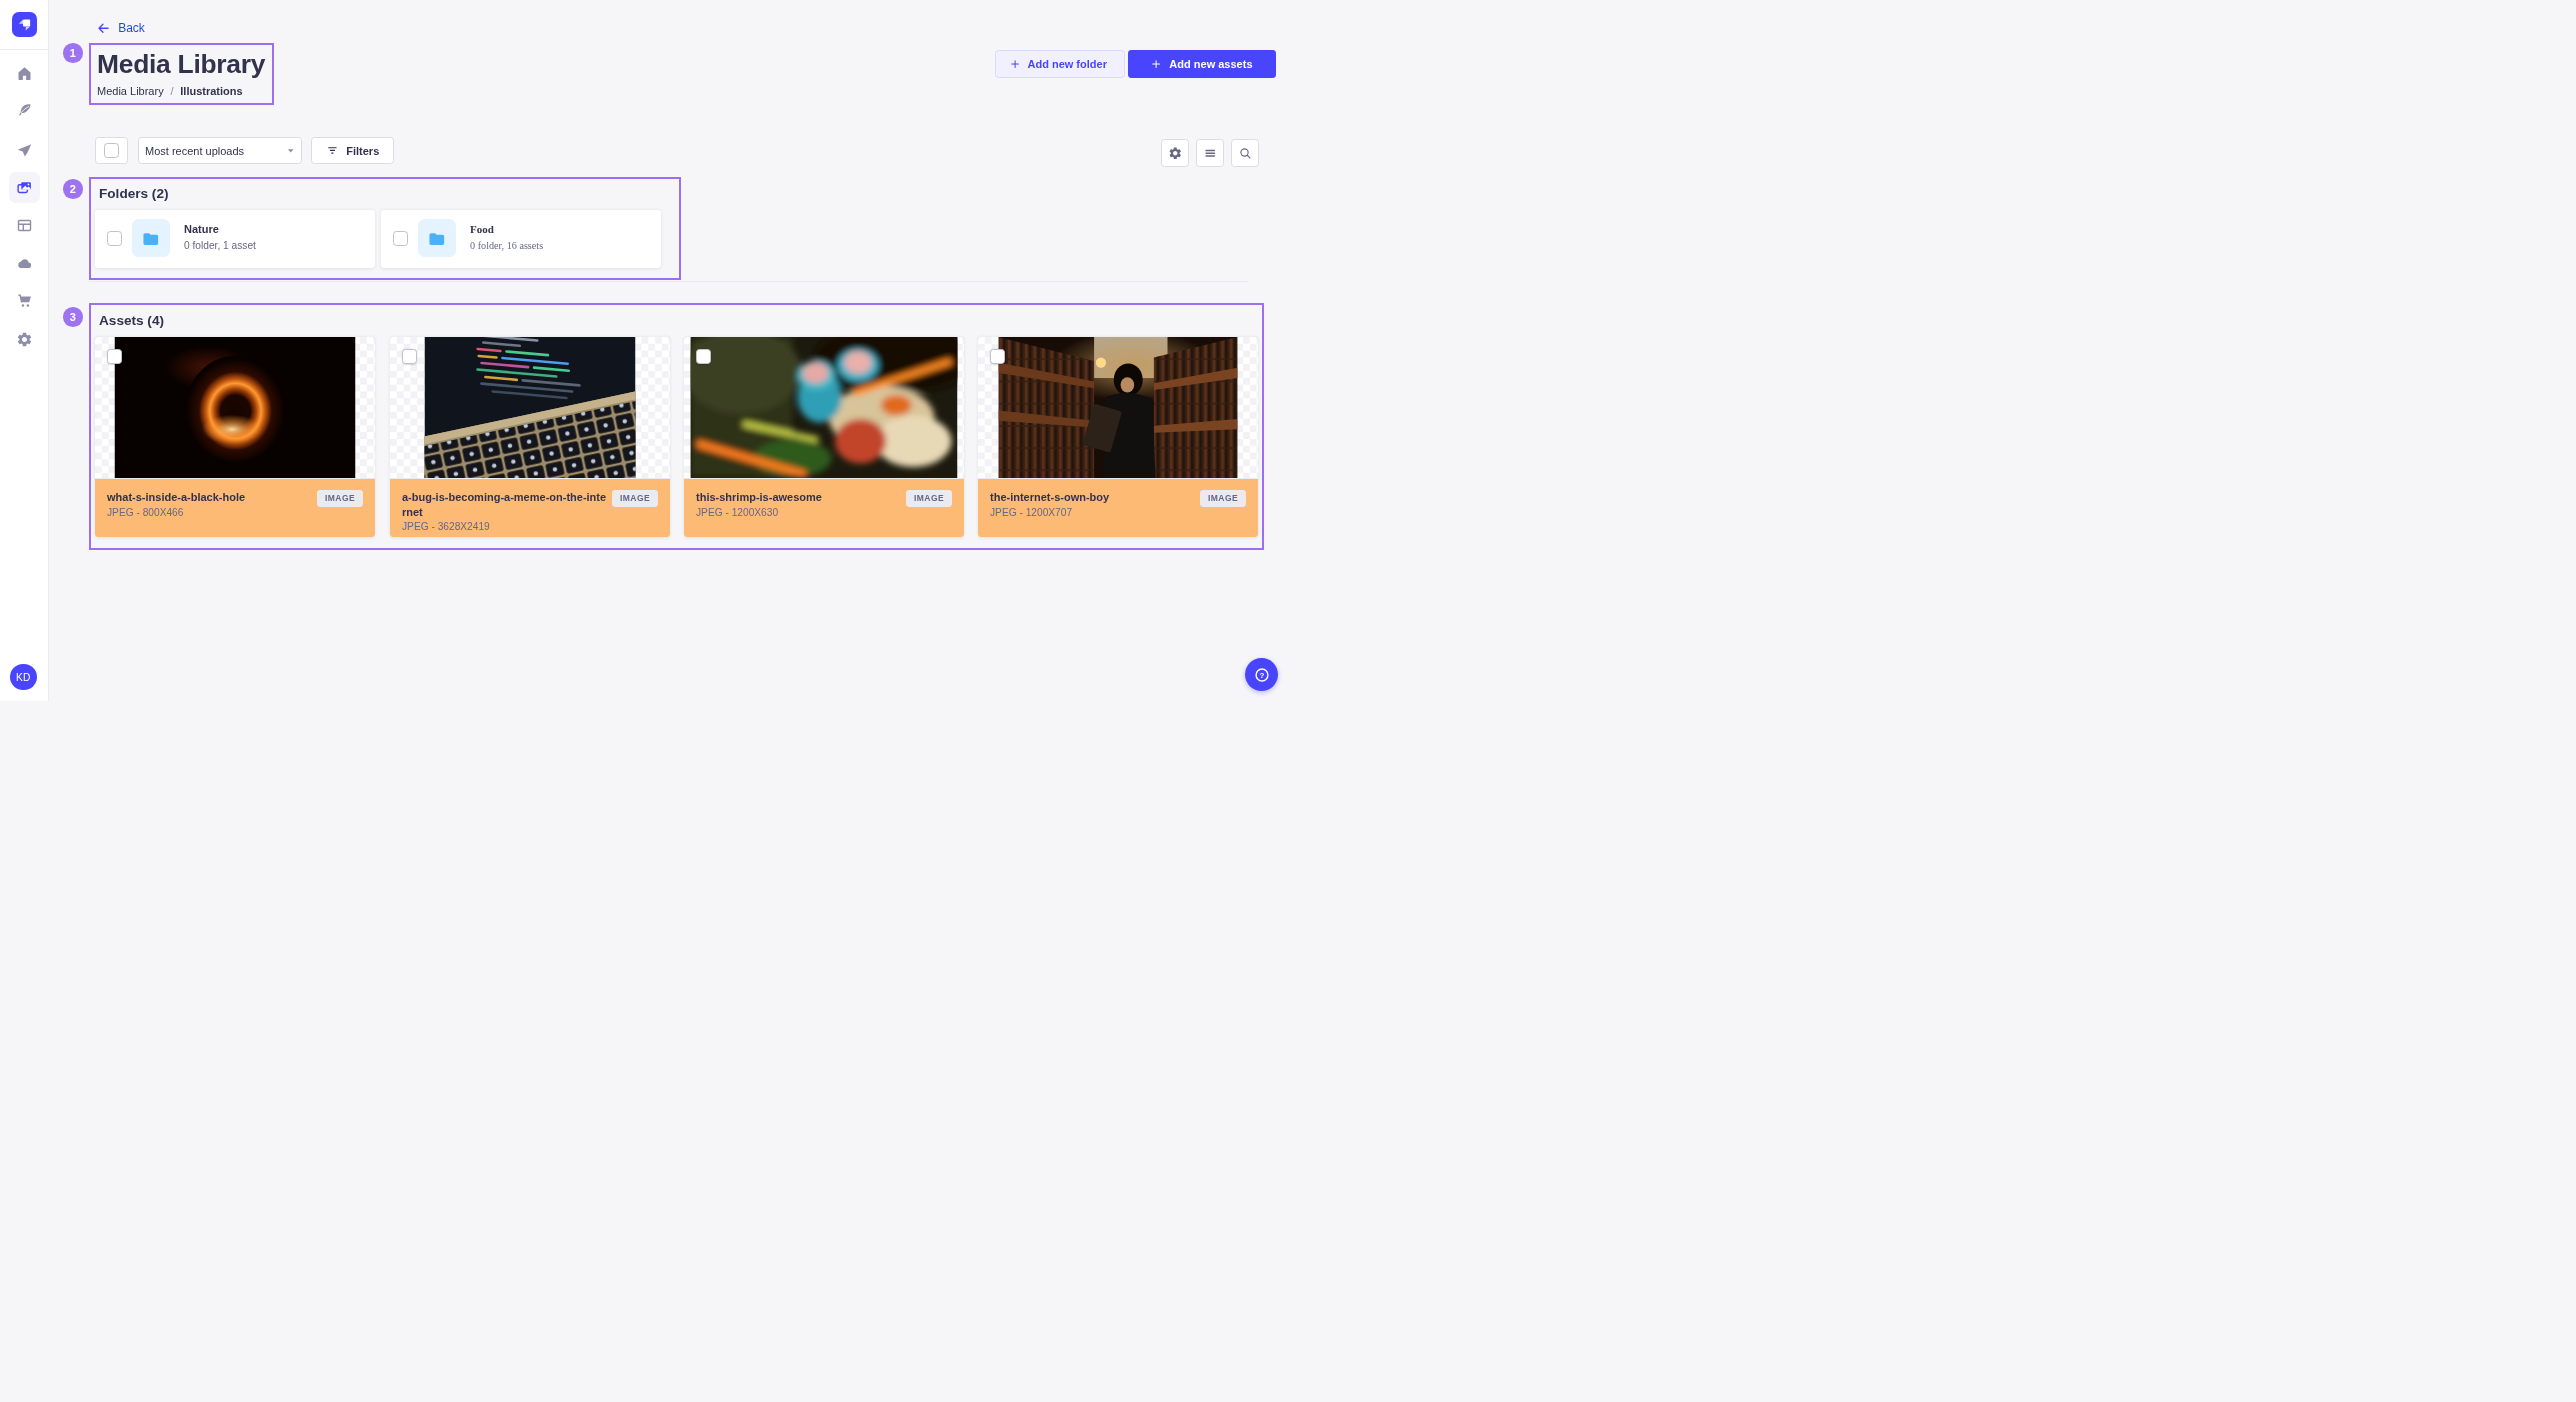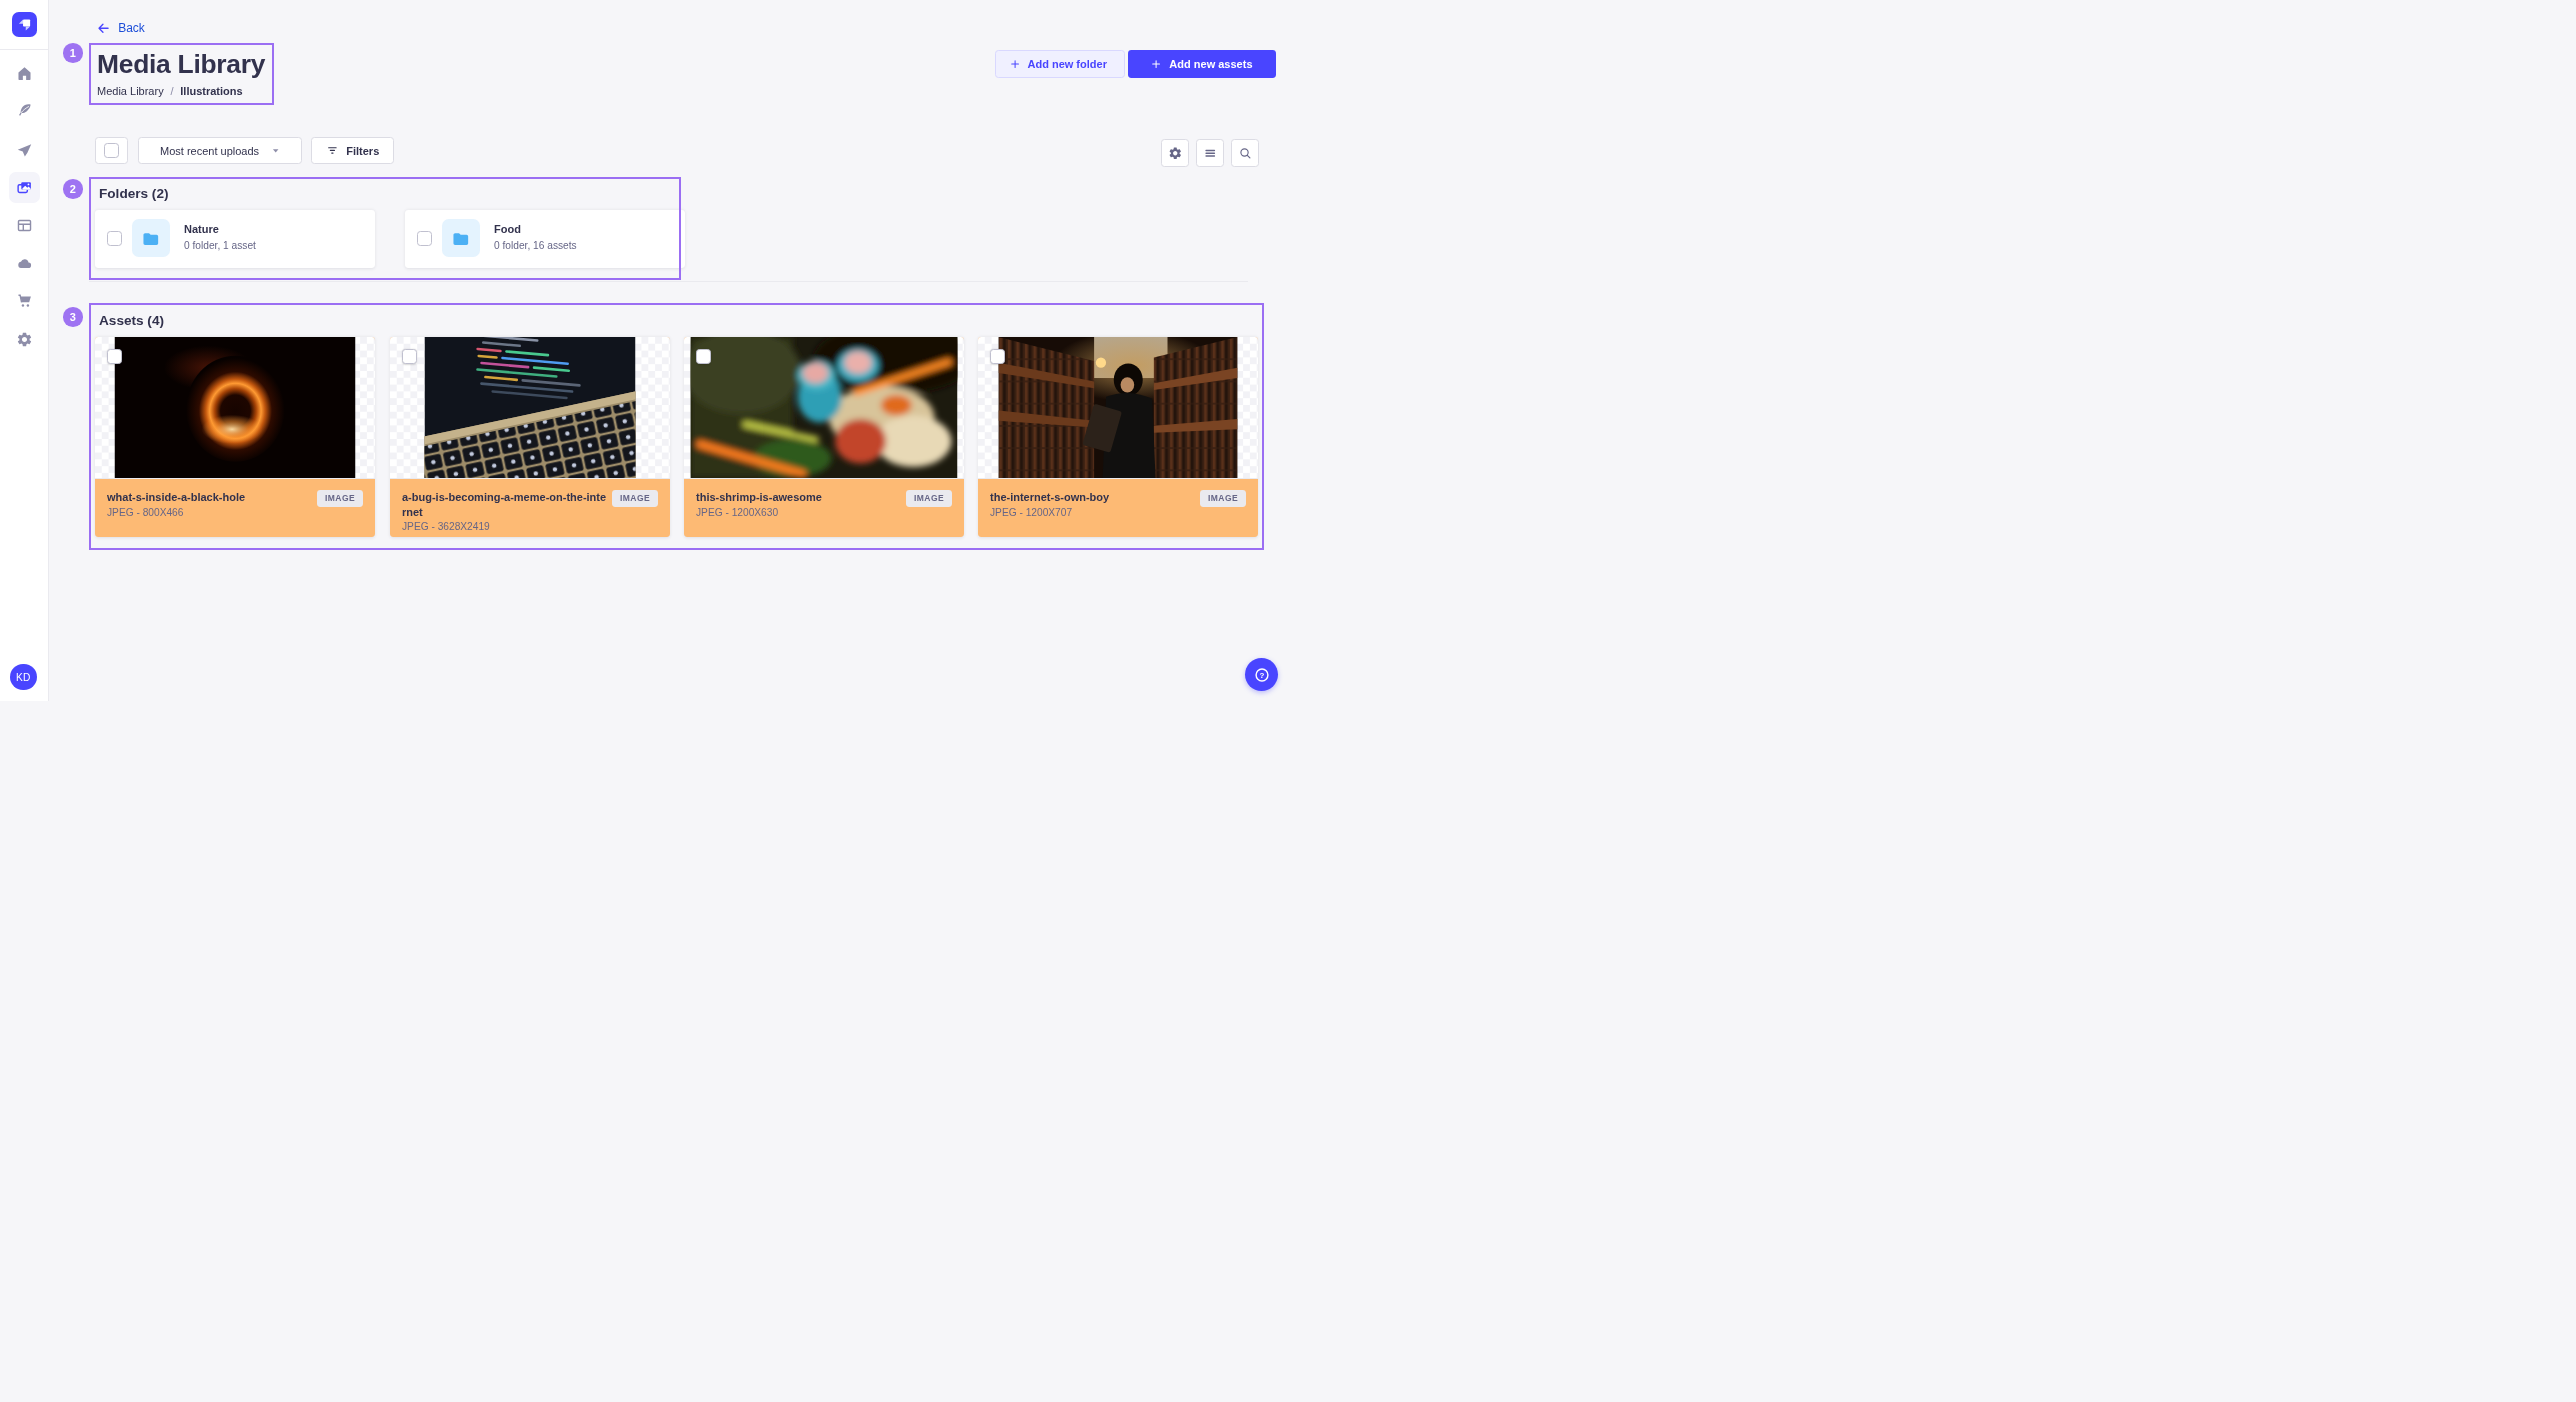--- a/index.html
+++ b/index.html
@@ -25,21 +25,21 @@
   .breadcrumb .current { font-weight:700; }
 
   .btn { position:absolute; top:50px; height:28px; display:flex; align-items:center; gap:7.7px; padding:0 13.6px; border-radius:3.4px; font-size:11px; font-weight:700; cursor:pointer; border:0.9px solid transparent; }
   .btn svg { width:10.2px; height:10.2px; }
   .btn-secondary { left:995px; width:130px; background:#f0f0ff; border-color:#d9d8ff; color:#4945ff; }
   .btn-primary { left:1128px; width:148px; background:#4945ff; color:#fff; justify-content:center; }
 
   
   .check-btn { position:absolute; left:95px; top:137px; width:33px; height:27px; background:#fff; border:0.9px solid #dcdce4; border-radius:3.4px; display:flex; align-items:center; justify-content:center; cursor:pointer; }
   .checkbox { width:15.3px; height:15.3px; background:#fff; border:0.9px solid #c0c0cf; border-radius:3.4px; cursor:pointer; }
-  .sort-select { position:absolute; left:138px; top:137px; width:164px; height:27px; background:#fff; border:0.9px solid #dcdce4; border-radius:3.4px; display:flex; align-items:center; justify-content:space-between; padding:0 21px; font-size:11px; color:#32324d; cursor:pointer; }
+  .sort-select { position:absolute; left:138px; top:137px; width:164px; height:27px; background:#fff; border:0.9px solid #dcdce4; border-radius:3.4px; display:flex; align-items:center; justify-content:space-between; padding:0 6px; font-size:11px; color:#32324d; cursor:pointer; }
   .sort-select svg { width:9.4px; height:9.4px; }
   .filters-btn { position:absolute; left:311px; top:137px; width:83px; height:27px; background:#fff; border:0.9px solid #dcdce4; border-radius:3.4px; display:flex; align-items:center; justify-content:center; gap:7.7px; font-size:11px; font-weight:700; color:#32324d; cursor:pointer; }
   .filters-btn svg { width:12.8px; height:12.8px; }
   .icon-btn { position:absolute; top:139px; width:28px; height:28px; background:#fff; border:0.9px solid #dcdce4; border-radius:3.4px; display:flex; align-items:center; justify-content:center; cursor:pointer; }
   .icon-btn svg { width:14.5px; height:14.5px; }
 
   
   .hl-box { position:absolute; border:2.6px solid #9b6ef3; pointer-events:none; z-index:4; }
   .hl-1 { left:89px; top:43px; width:185px; height:62px; }
   .hl-2 { left:89px; top:177px; width:592px; height:103px; }
@@ -47,21 +47,21 @@
   .annot { position:absolute; width:19.6px; height:19.6px; border-radius:50%; background:#9e73f2; color:#fff; font-size:11px; font-weight:700; display:flex; align-items:center; justify-content:center; z-index:5; }
   .annot-1 { left:63px; top:43px; }
   .annot-2 { left:63px; top:179px; }
   .annot-3 { left:63px; top:307px; }
 
   
   .section-h { position:absolute; font-size:13.6px; font-weight:700; color:#32324d; }
   .folders-h { left:99px; top:186px; }
   .assets-h { left:99px; top:313px; }
   .fcard { position:absolute; top:210px; width:280px; height:58px; background:#fff; border-radius:3.4px; box-shadow:0 0.9px 3.4px rgba(33,33,52,.1); cursor:pointer; }
-  .fcard-1 { left:95px; } .fcard-2 { left:405px; }
+  .fcard-1 { left:95px; } .fcard-2 { left:381px;font-family:Liberation Serif, serif; }
   .fcard .checkbox { position:absolute; left:12px; top:21px; }
   .ftile { position:absolute; left:37px; top:9.4px; width:38px; height:38px; border-radius:6.8px; background:#e4f3fe; display:flex; align-items:center; justify-content:center; }
   .ftile svg { width:19.6px; height:19.6px; }
   .fname { position:absolute; left:89px; top:12.8px; font-size:11px; font-weight:700; color:#32324d; }
   .fmeta { position:absolute; left:89px; top:30px; font-size:10.2px; color:#666687; }
 
   .divider { position:absolute; left:89px; top:281px; width:1159px; height:0.9px; background:#eaeaef; }
 
   
   .acard { position:absolute; top:337px; width:280px; height:200px; background:#fdba74; border-radius:3.4px; box-shadow:0 0.9px 3.4px rgba(33,33,52,.1); cursor:pointer; overflow:hidden; }

